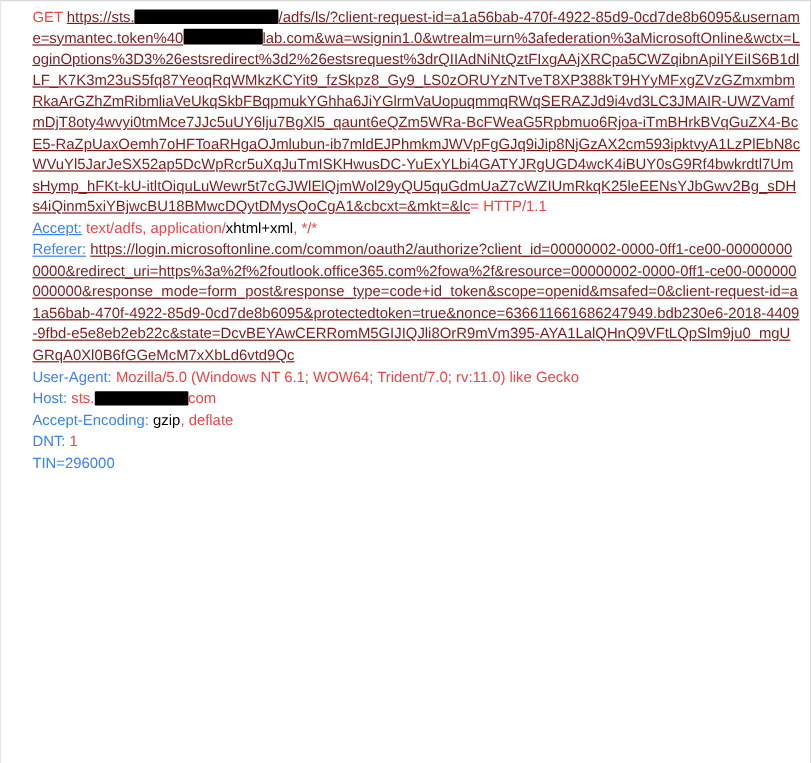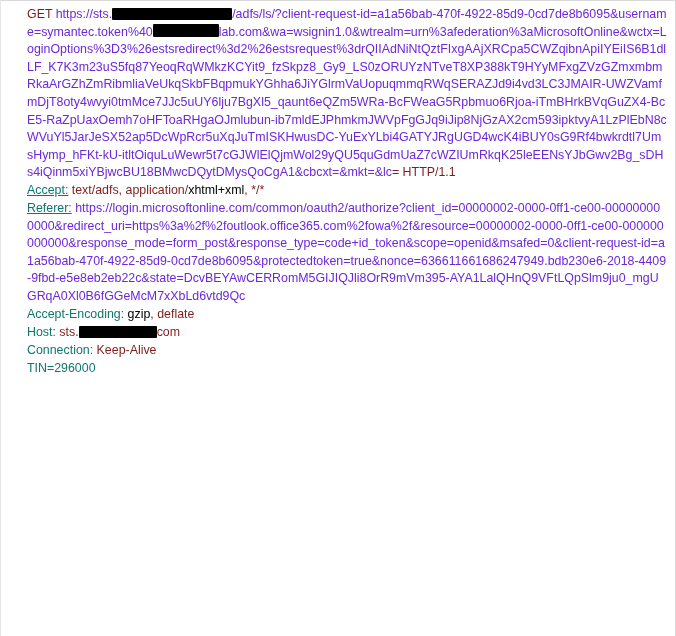--- a/index.html
+++ b/index.html
@@ -46,32 +46,33 @@
     width: 640px;
     font-size: 12.4px;
     line-height: 17.6px;
     color: #000000;
     word-break: break-all;
   }
   .block {
     margin: 0 0 0.5px 0;
   }
   .hdr-name {
-    color: #0f766e;
+    color: #3b82f6;
   }
   .hdr-name.underline {
     text-decoration: underline;
   }
   
   .lnk {
-    color: #6d28d9;
+    color: #7f1d1d;
+    text-decoration: underline;
     word-break: break-all;
   }
   .plain {
-    color: #7f1d1d;
+    color: #ef4444;
   }
   
   .sq {
     text-decoration-style: wavy;
     text-decoration-color: #d42a2a;
     text-decoration-thickness: 1px;
     text-underline-offset: 2px;
   }
   
   .redact {
@@ -104,33 +105,36 @@
 
     <div class="block">
       <span class="hdr-name underline">Accept:</span><span class="plain"> text/adfs, application/</span><span class="sq">xhtml+xml</span><span class="plain">, */*</span>
     </div>
 
     <div class="block">
       <span class="hdr-name underline">Referer:</span><span class="plain"> </span><span class="lnk">https://login.microsoftonline.com/common/oauth2/authorize?client_id=00000002-0000-0ff1-ce00-</span><span class="lnk">000000000000&amp;redirect_uri=https%3a%2f%2foutlook.office365.com%2fowa%2f&amp;resource=00000002-0000-0ff1-ce00-</span><span class="lnk">000000000000&amp;response_mode=form_post&amp;response_type=code+id_token&amp;scope=openid&amp;msafed=0&amp;client-request-id=a1a56bab-470f-4922-85d9-</span><span class="lnk">0cd7de8b6095&amp;protectedtoken=true&amp;nonce=636611661686247949.bdb230e6-2018-4409-9fbd-e5e8eb2eb22c&amp;state=DcvBEYAwCERRomM5GIJIQJli8OrR9mVm395-AYA1LalQHnQ9VFtLQpSlm9ju0_mgUGRqA0Xl0B6fGGeMcM7xXbLd6vtd9Qc</span>
     </div>
 
 
+    <div class="block">
+      <span class="hdr-name">User-Agent:</span><span class="plain"> Mozilla/5.0 (Windows NT 6.1; WOW64; Trident/7.0; rv:11.0) like Gecko</span>
+    </div>
+
+    <div class="block">
+      <span class="hdr-name">Host:</span><span class="plain"> sts.</span><span class="redact r3"></span><span class="plain">com</span>
+    </div>
 
     <div class="block">
       <span class="hdr-name">Accept-Encoding:</span><span class="plain"> </span><span class="sq">gzip</span><span class="plain">, deflate</span>
     </div>
 
     <div class="block">
-      <span class="hdr-name">Host:</span><span class="plain"> sts.</span><span class="redact r3"></span><span class="plain">com</span>
+      <span class="hdr-name">DNT:</span><span class="plain"> 1</span>
     </div>
 
-
-    <div class="block">
-      <span class="hdr-name">Connection:</span><span class="plain"> Keep-Alive</span>
-    </div>
 
 
     <div class="block">
       <span class="hdr-name">TIN=296000</span>
     </div>
 
   </div>
 </div>
 
 </body></html>

